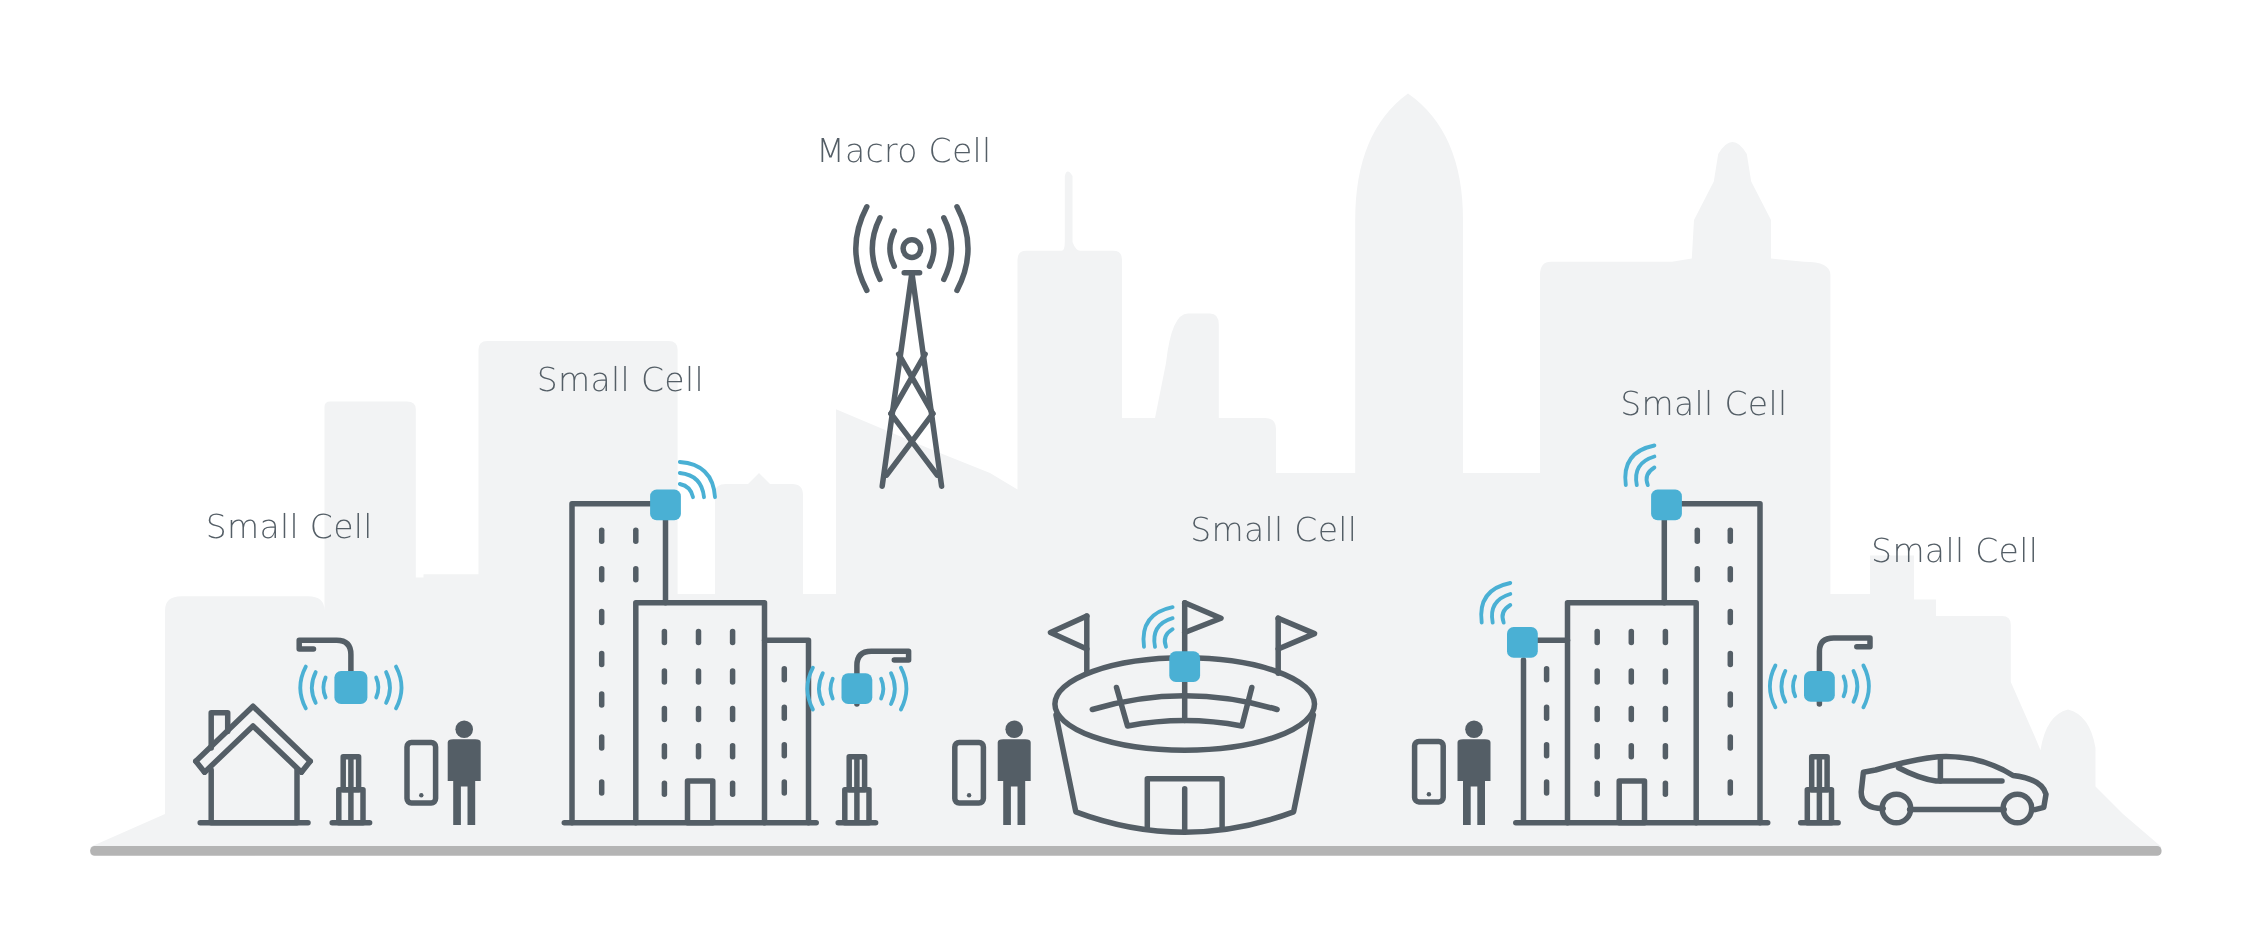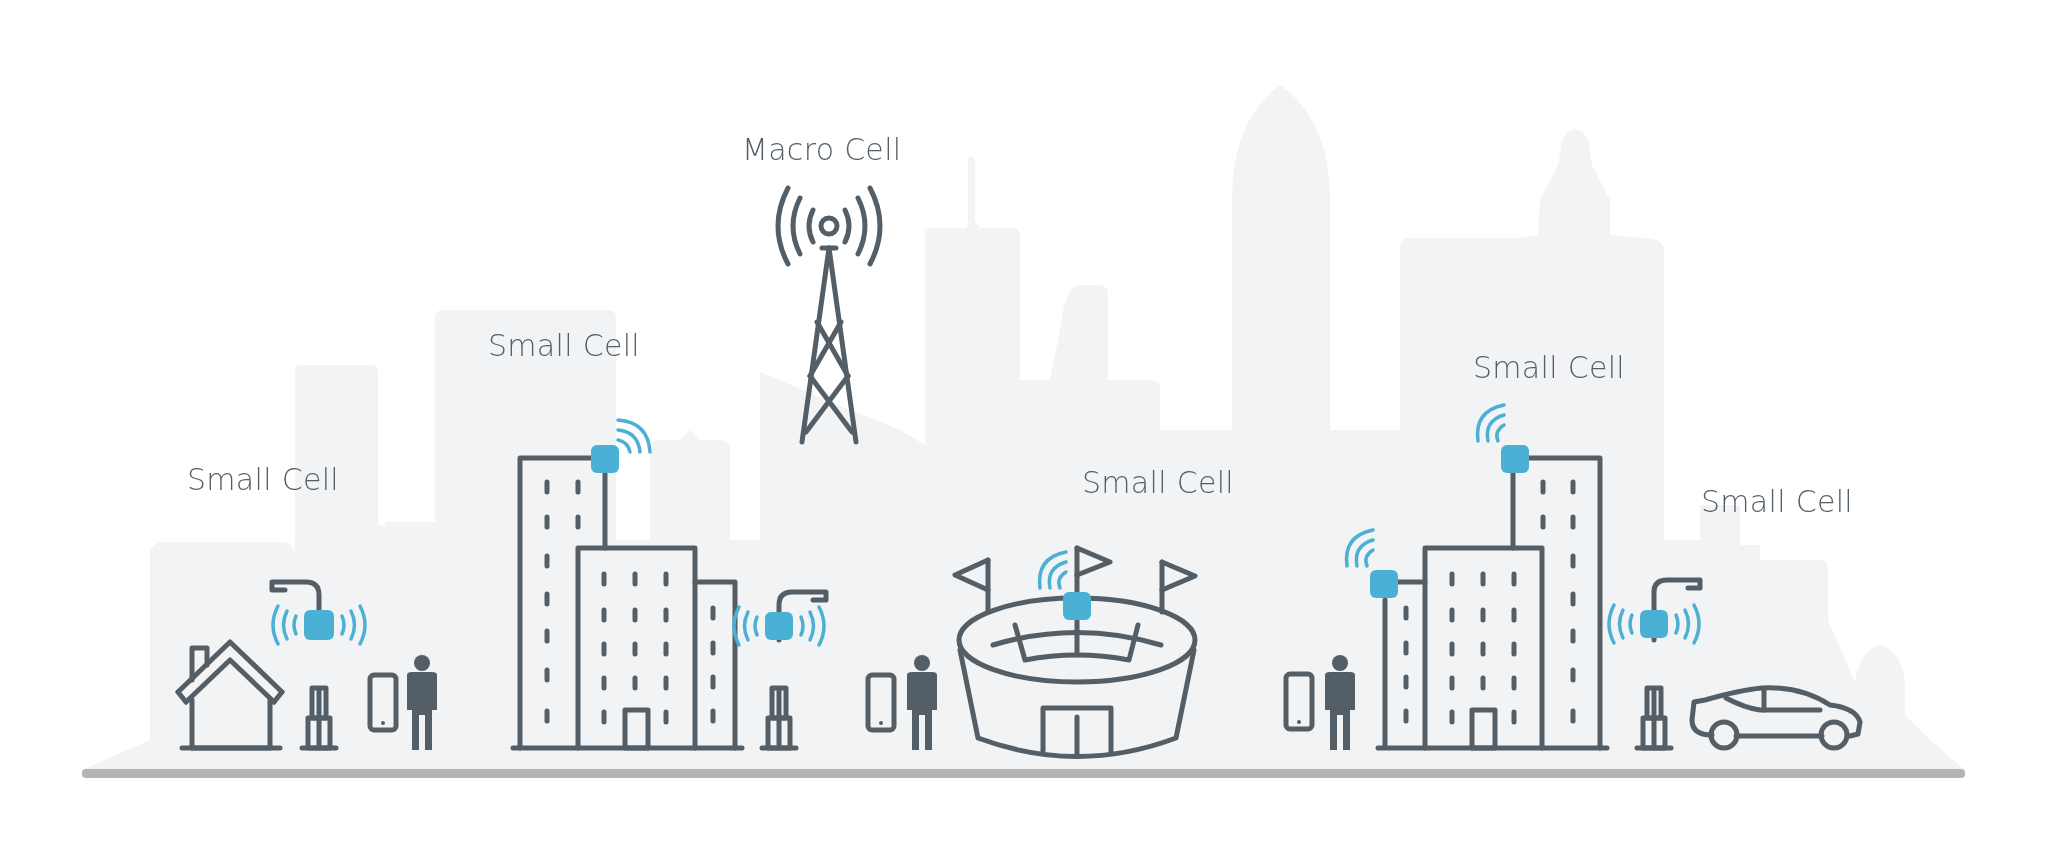--- a/index.html
+++ b/index.html
@@ -248,18 +248,18 @@
   <g>
     <path class="st" d="M1712,735 Q1692,735 1692,720 L1694,702 L1705,700 Q1740,690 1762,688 Q1800,686 1830,705 Q1856,708 1860,722 L1858,734 L1850,736"></path>
     <line class="st" x1="1736" y1="736" x2="1822" y2="736"></line>
     <path class="st" d="M1726,698 Q1745,708 1760,710 L1820,710"></path>
     <line class="st" x1="1764" y1="690" x2="1764" y2="710"></line>
     <circle class="st" cx="1724" cy="735" r="13"></circle>
     <circle class="st" cx="1834" cy="735" r="13"></circle>
   </g>
 </svg>
 
-<div class="label" style="left:742px; top:132px;">Macro Cell</div>
+<div class="label" style="left:742px; top:120px;">Macro Cell</div>
 <div class="label" style="left:187px; top:462px;">Small Cell</div>
 <div class="label" style="left:488px; top:328px;">Small Cell</div>
 <div class="label" style="left:1082px; top:465px;">Small Cell</div>
 <div class="label" style="left:1473px; top:350px;">Small Cell</div>
 <div class="label" style="left:1701px; top:484px;">Small Cell</div>
 
 </body></html>

